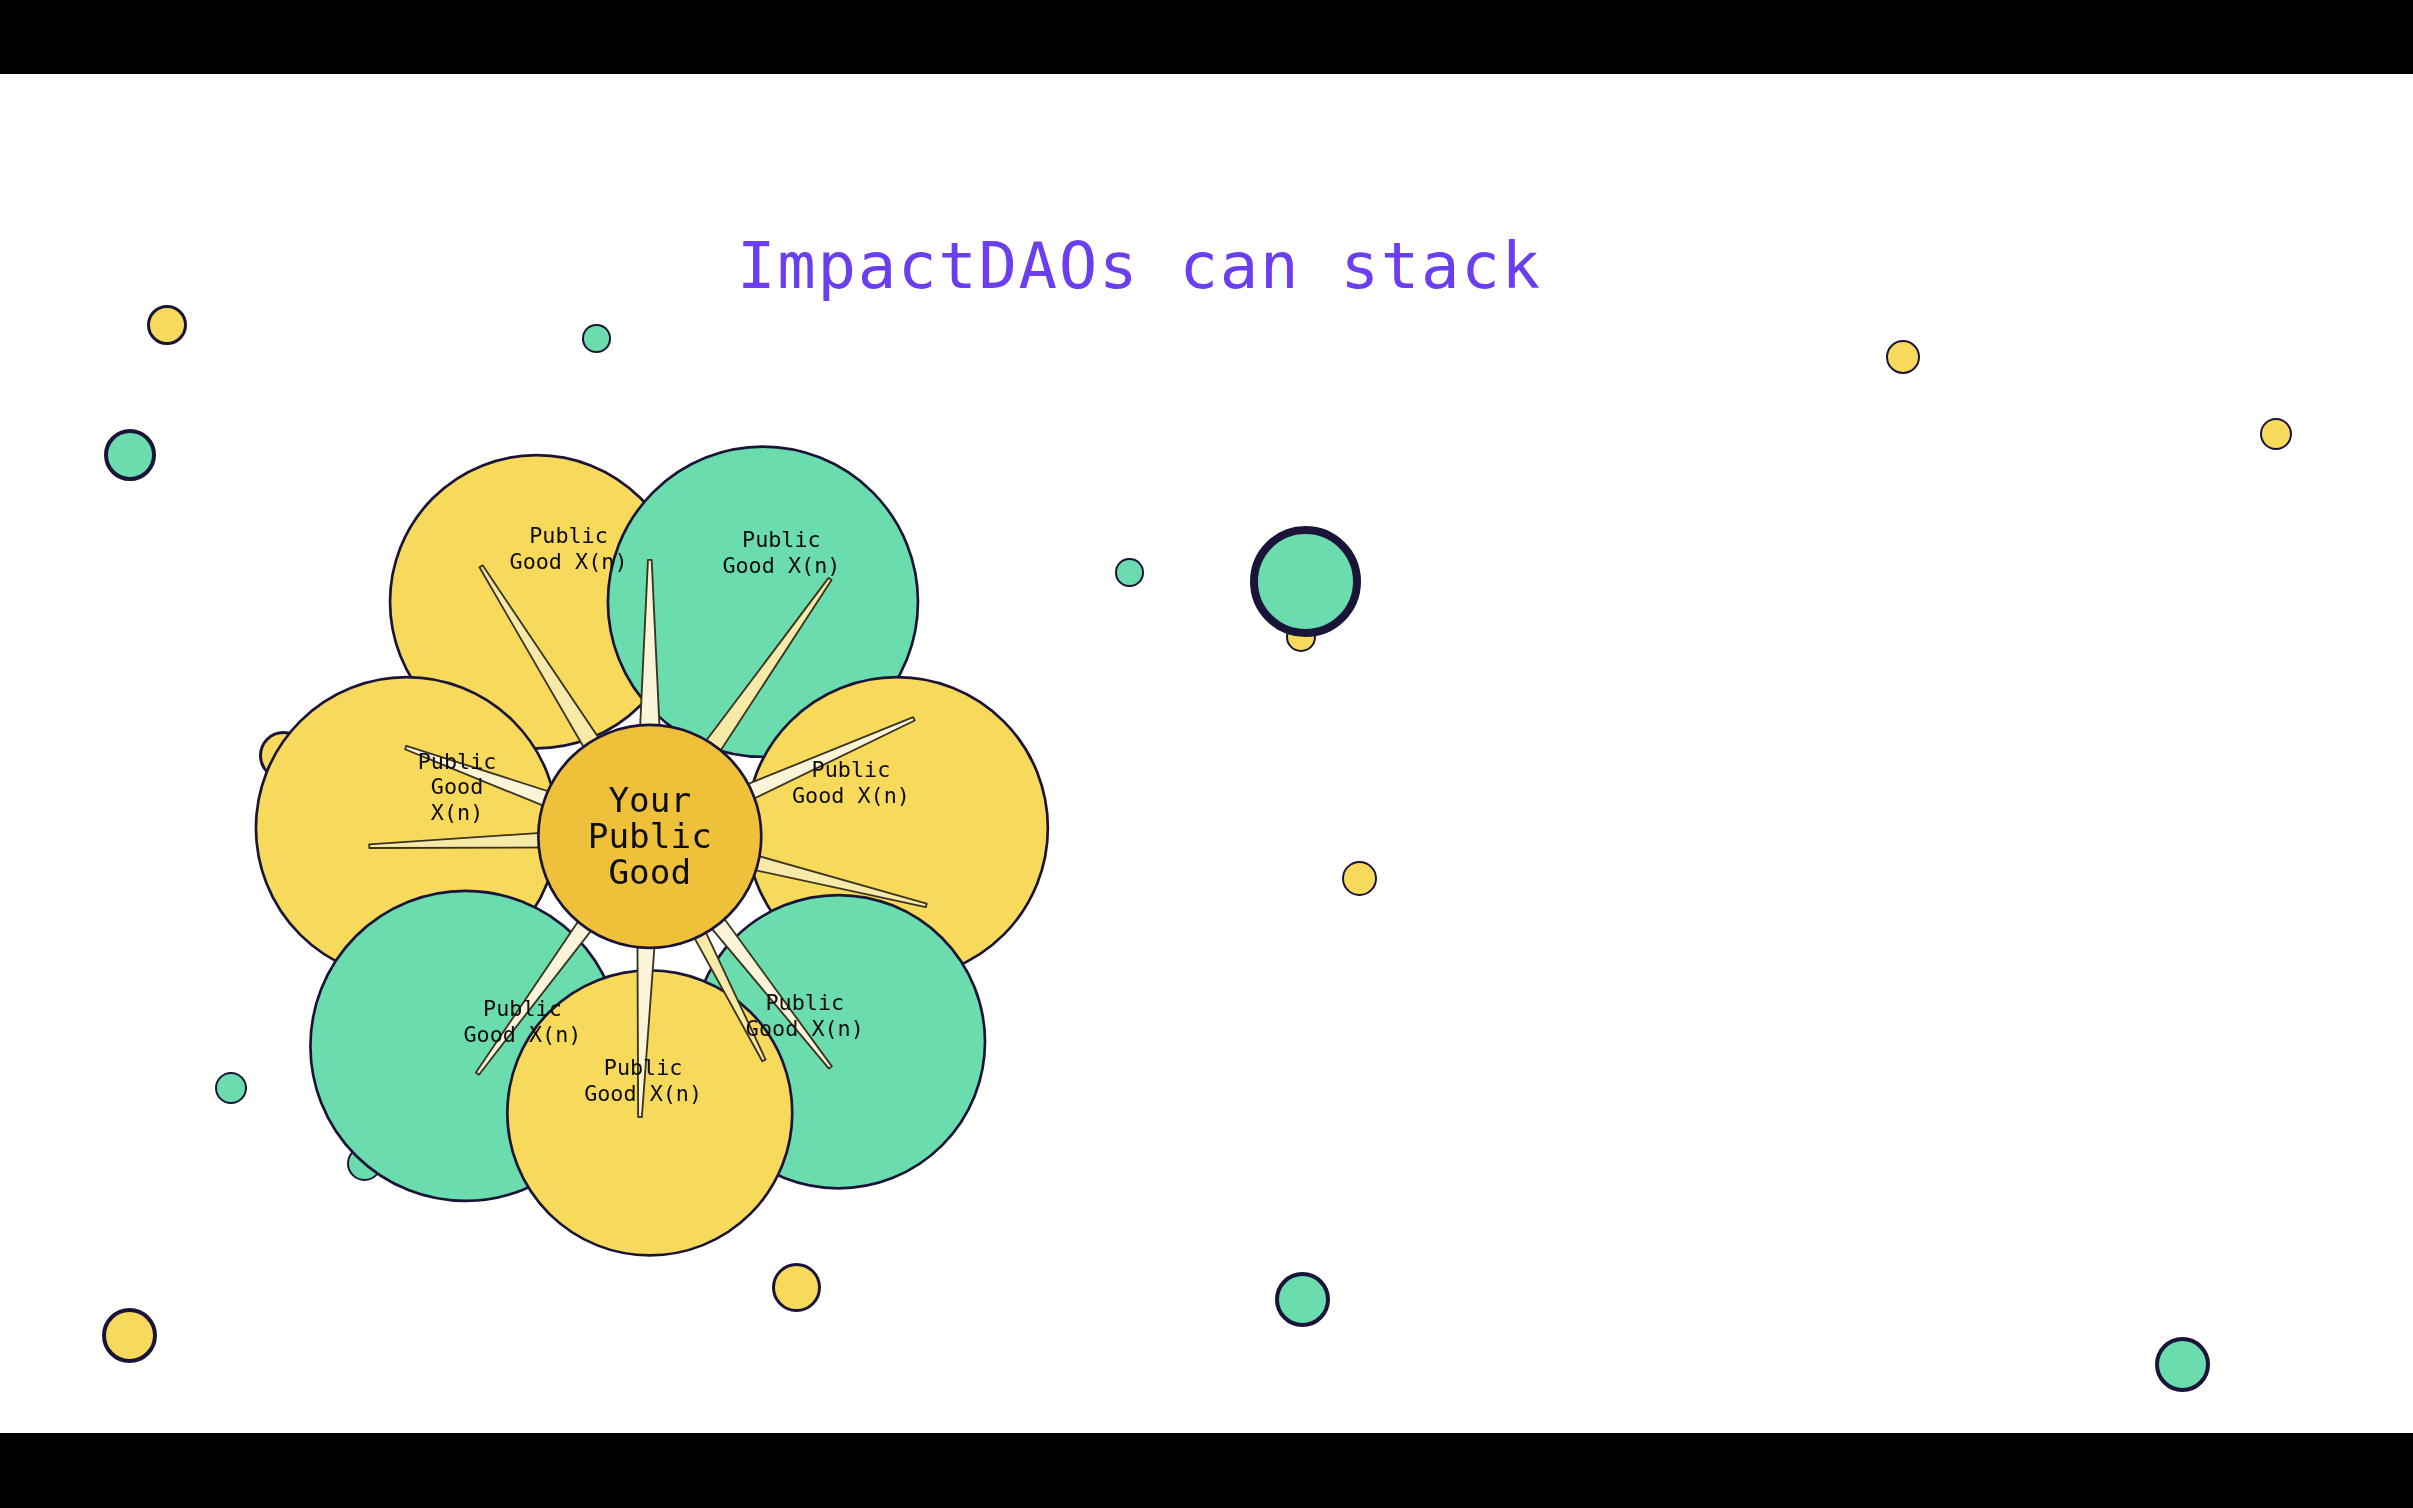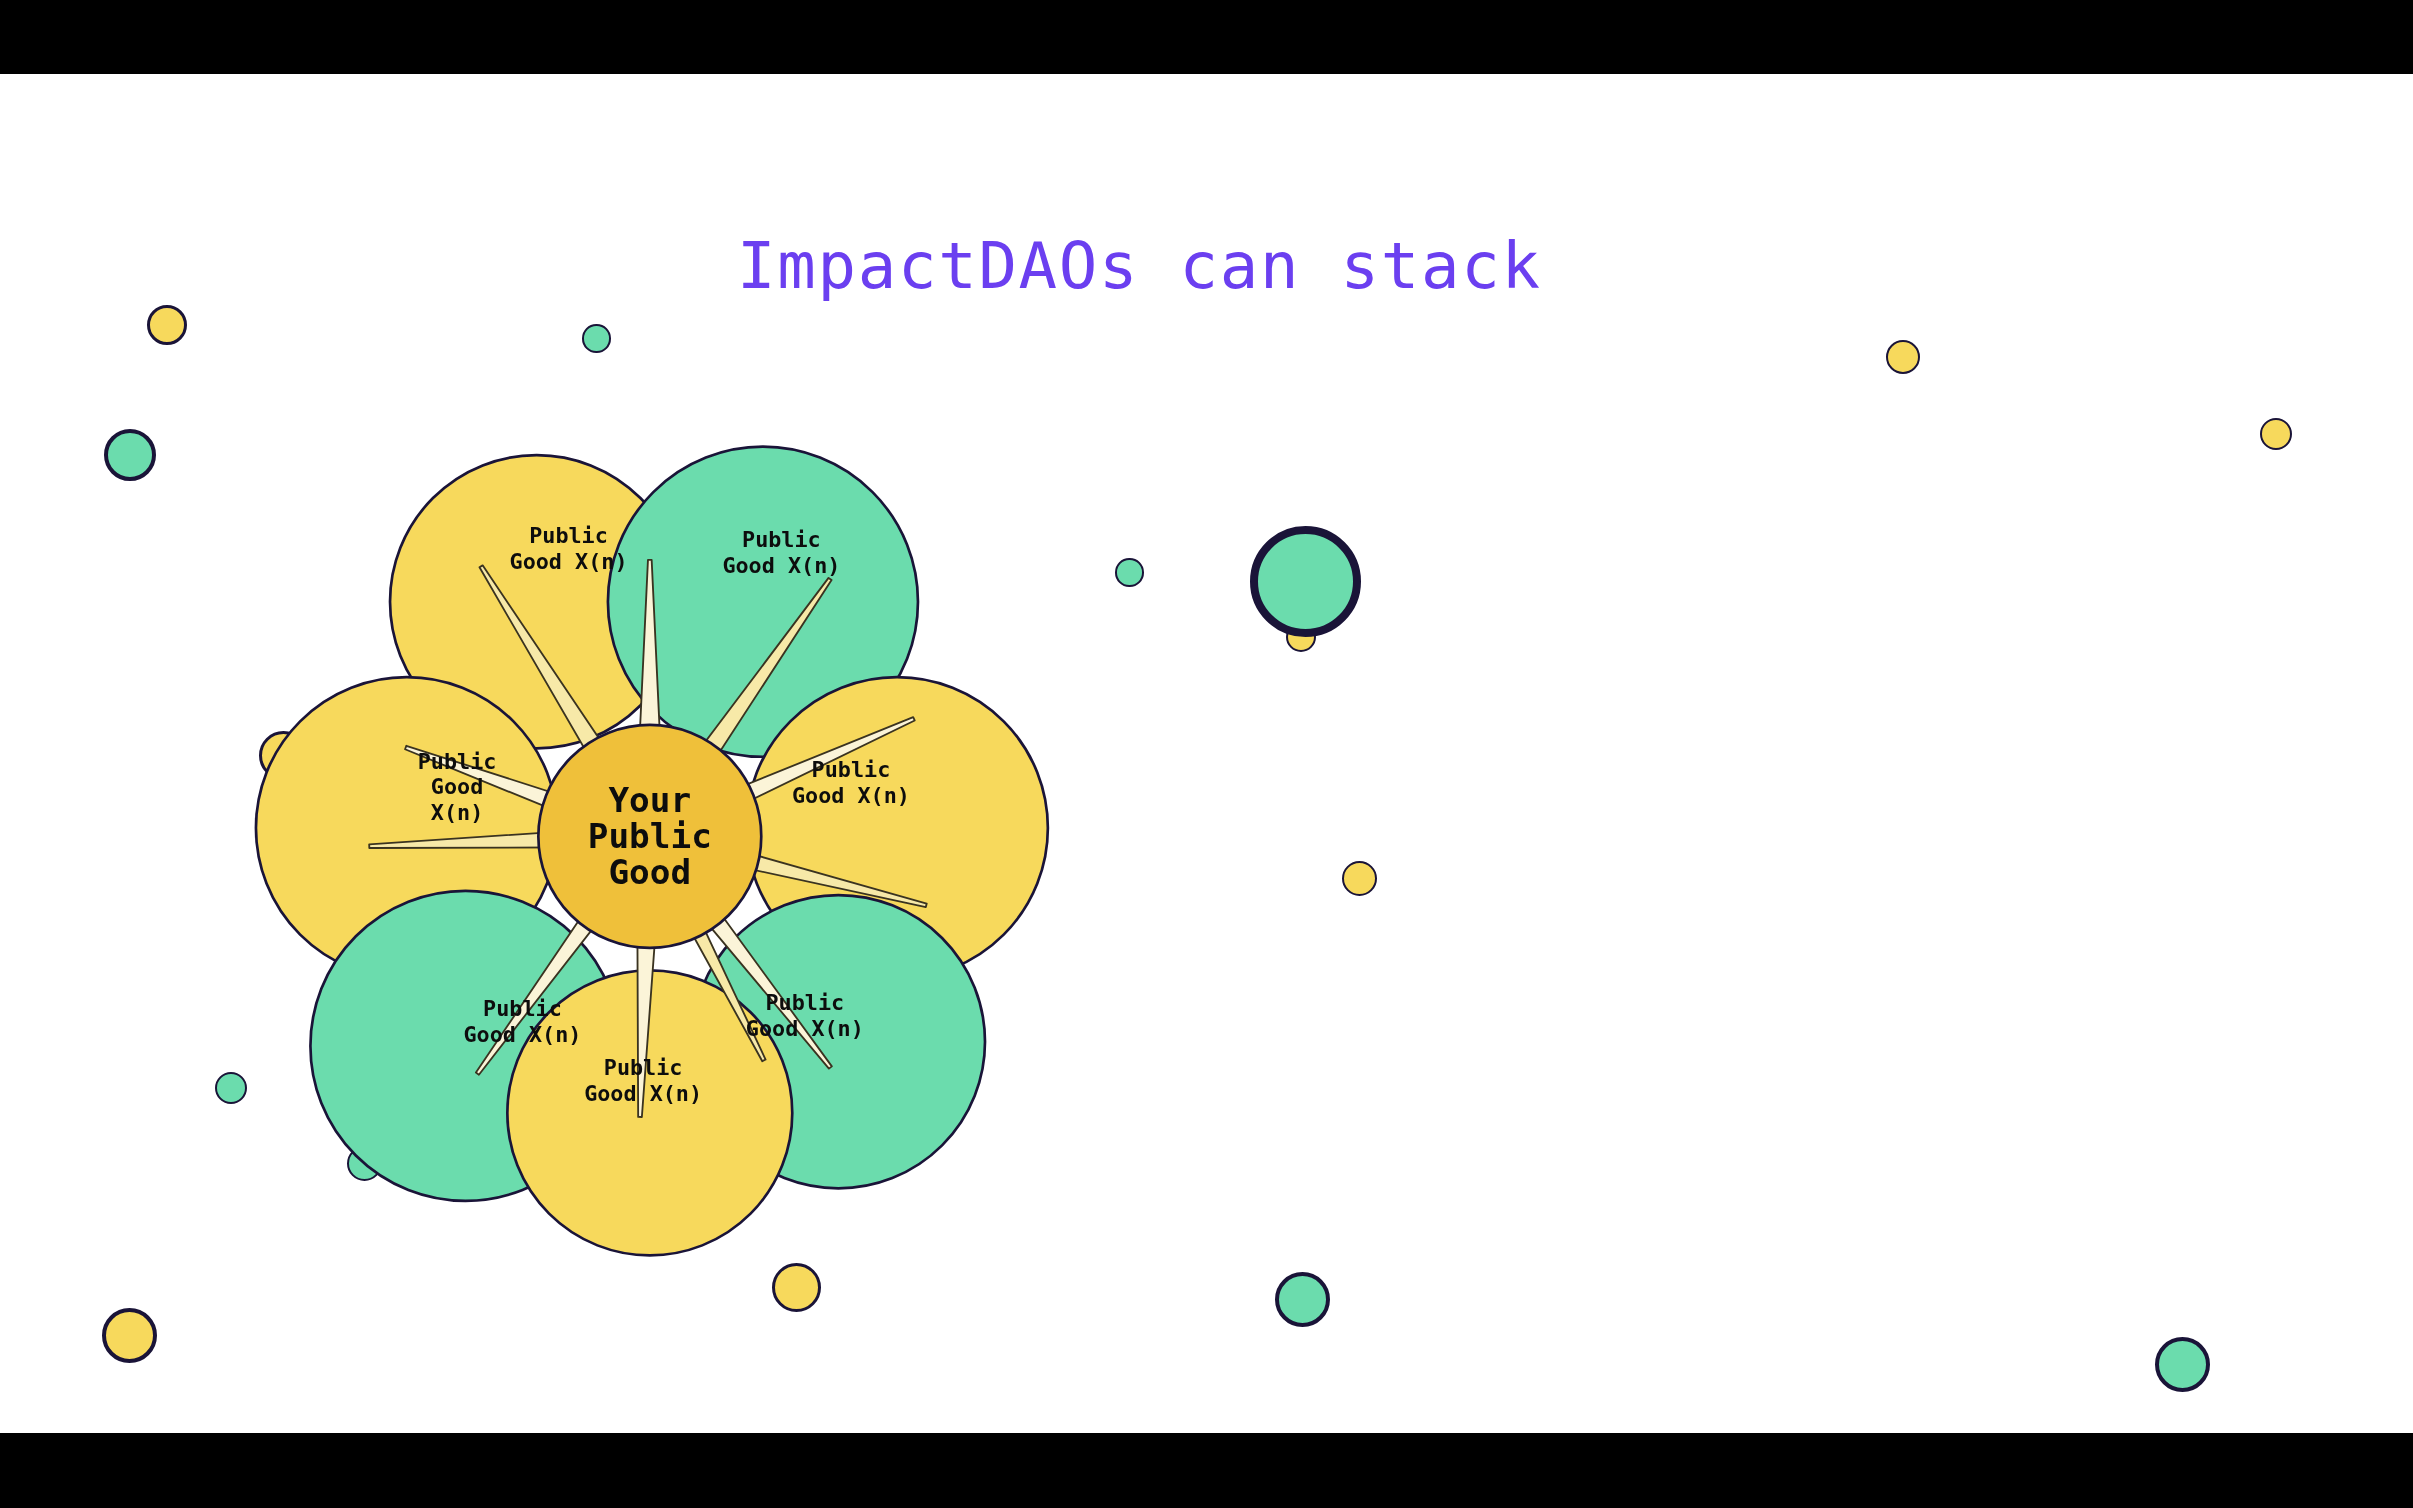--- a/index.html
+++ b/index.html
@@ -59,21 +59,20 @@
     border: 3.4px solid #1A1438;
     box-sizing: border-box;
   }
 
   #flower {
     position: absolute;
     left: 235px;
     top: 335px;
     width: 838px;
     height: 838px;
-    font-weight: bold;
   }
   #flower svg { display: block; width: 838px; height: 838px; overflow: visible; }
 
   .petal-label {
     font-family: "DejaVu Sans Mono", monospace;
     font-size: 26px;
     fill: #0d0d0d;
   }
   .core-label {
     font-family: "DejaVu Sans Mono", monospace;

